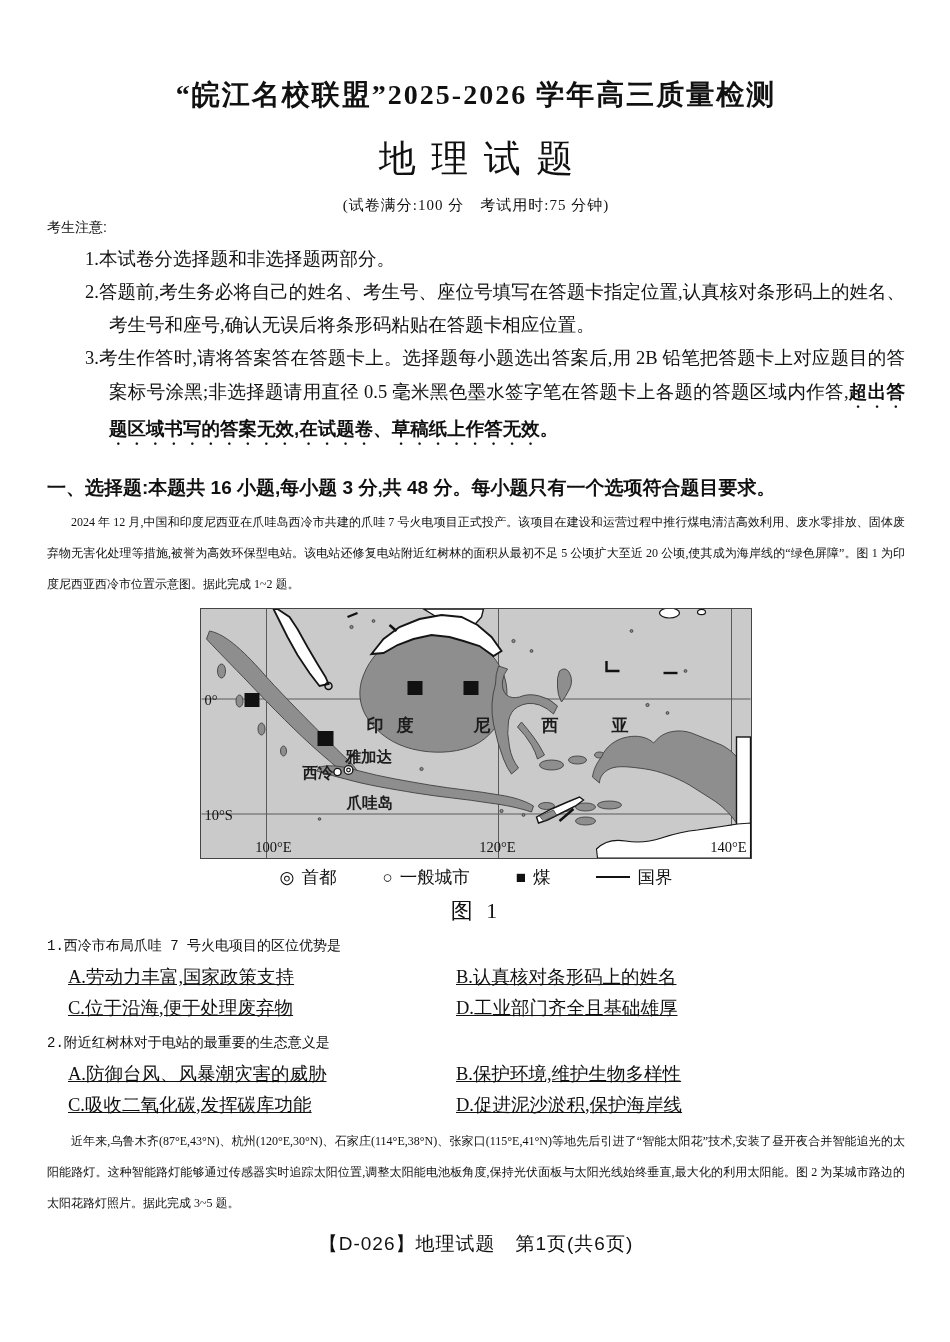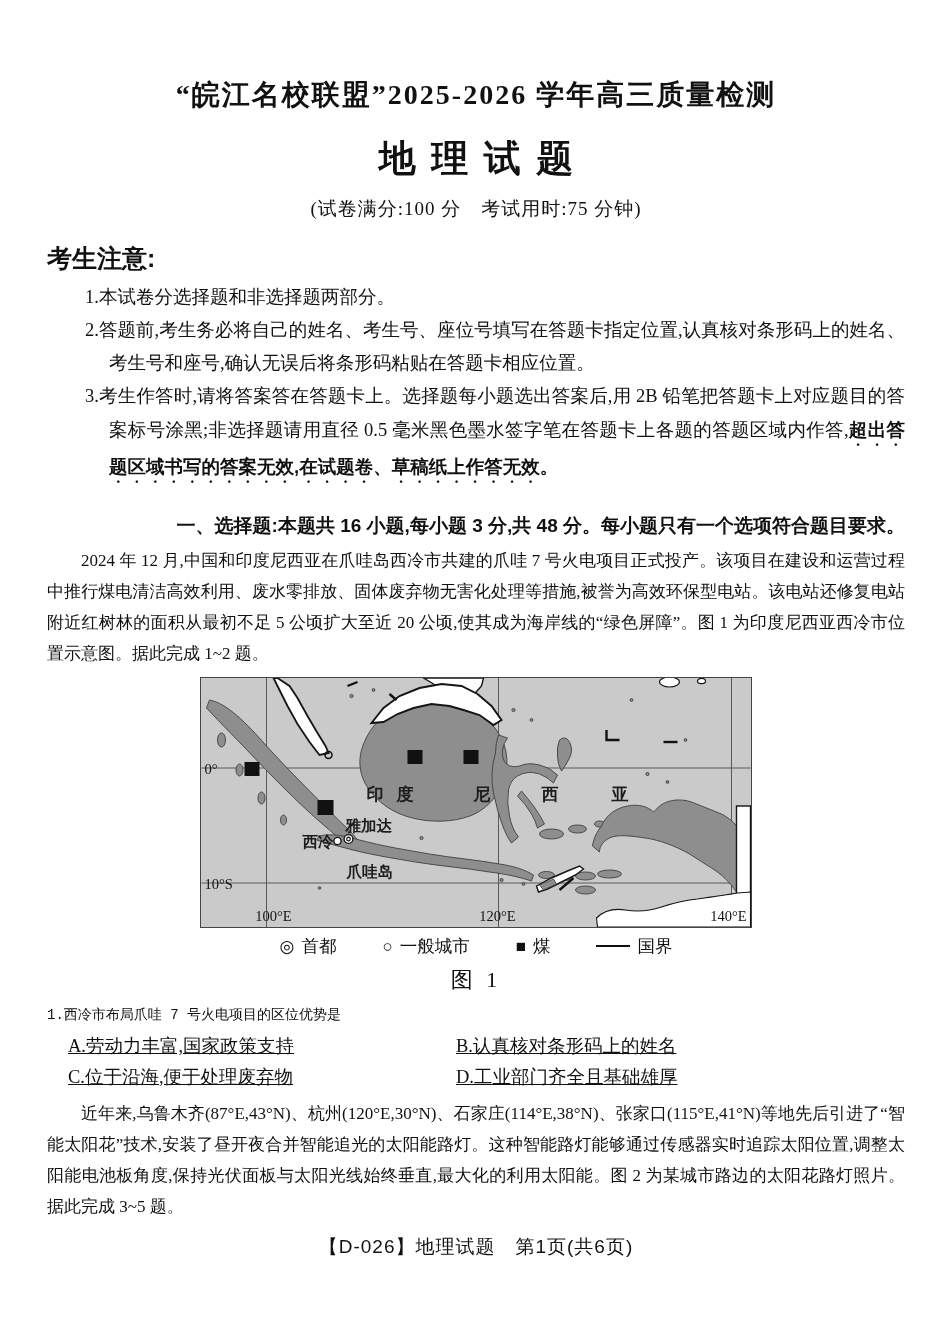--- a/index.html
+++ b/index.html
@@ -2,34 +2,34 @@
 <html><head>
 <meta charset="utf-8">
 <style>
   html,body{margin:0;padding:0;background:#fff;}
   body{width:950px;height:1342px;overflow:hidden;color:#111;
        font-family:"Liberation Serif","DejaVu Serif",serif;}
   .sheet{box-sizing:border-box;width:950px;height:952px;padding:76px 45px 0 47px;}
   .center{text-align:center;}
   .exam-title{font-size:28px;font-weight:bold;letter-spacing:2px;
        font-family:"Liberation Serif",serif;}
-  .subject-title{font-size:37px;font-weight:bold;margin-top:20px;letter-spacing:0.42em;
+  .subject-title{font-size:37px;font-weight:normal;margin-top:20px;letter-spacing:0.42em;
        font-family:"Liberation Sans","DejaVu Sans",sans-serif;text-indent:0.42em;}
-  .exam-meta{font-size:19px;margin-top:12px;letter-spacing:1px;}
-  .notice-heading{font-size:25px;font-weight:bold;margin-top:20px;
+  .exam-meta{font-size:15px;margin-top:12px;letter-spacing:1px;}
+  .notice-heading{font-size:14px;font-weight:normal;margin-top:4px;
        font-family:"Liberation Sans",sans-serif;}
   .notice{margin-top:6px;}
   .notice-item{font-size:18.5px;line-height:33px;text-align:justify;
        padding-left:62px;text-indent:-24px;}
   .em-dots{font-weight:bold;font-family:"Liberation Sans",sans-serif;
        -webkit-text-emphasis:filled dot #111;-webkit-text-emphasis-position:under right;
        text-emphasis:filled dot #111;text-emphasis-position:under right;}
   .section-heading{font-size:19px;font-weight:bold;margin-top:26px;
-       font-family:"Liberation Sans",sans-serif;text-align:right;}
-  .passage{font-size:17px;line-height:31px;text-align:justify;
+       font-family:"Liberation Sans",sans-serif;}
+  .passage{font-size:12px;line-height:31px;text-align:justify;
        text-indent:2em;margin-top:6px;}
   .figure{margin-top:8px;}
   .map-wrap{width:553px;margin:0 auto;}
   svg.map{display:block;border:1.6px solid #444;background:#cacaca;}
   .legend-row{display:flex;justify-content:center;gap:46px;margin-top:6px;
        font-size:17.5px;font-family:"Liberation Sans",sans-serif;align-items:center;}
   .legend-item{display:flex;align-items:center;gap:7px;}
   .sym{font-size:17px;line-height:1;}
   .sym-line{display:inline-block;width:34px;height:2.6px;background:#111;}
   .fig-caption{font-size:22px;margin-top:7px;letter-spacing:4px;}
@@ -208,18 +208,27 @@
   <div class="question">
     <div class="q-stem">1.西冷市布局爪哇 7 号火电项目的区位优势是</div>
     <div class="q-options">
       <div>A.劳动力丰富,国家政策支持</div>
       <div>B.认真核对条形码上的姓名</div>
       <div>C.位于沿海,便于处理废弃物</div>
       <div>D.工业部门齐全且基础雄厚</div>
     </div>
   </div>
 
+  <div class="question">
+    <div class="q-stem">2.附近红树林对于电站的最重要的生态意义是</div>
+    <div class="q-options">
+      <div>A.防御台风、风暴潮灾害的威胁</div>
+      <div>B.保护环境,维护生物多样性</div>
+      <div>C.吸收二氧化碳,发挥碳库功能</div>
+      <div>D.促进泥沙淤积,保护海岸线</div>
+    </div>
+  </div>
 
   <div class="passage">近年来,乌鲁木齐(87°E,43°N)、杭州(120°E,30°N)、石家庄(114°E,38°N)、张家口(115°E,41°N)等地先后引进了“智能太阳花”技术,安装了昼开夜合并智能追光的太阳能路灯。这种智能路灯能够通过传感器实时追踪太阳位置,调整太阳能电池板角度,保持光伏面板与太阳光线始终垂直,最大化的利用太阳能。图 2 为某城市路边的太阳花路灯照片。据此完成 3~5 题。</div>
 
   <div class="footer">【D-026】地理试题　第1页(共6页)</div>
 
 </div>
 
 </body></html>

